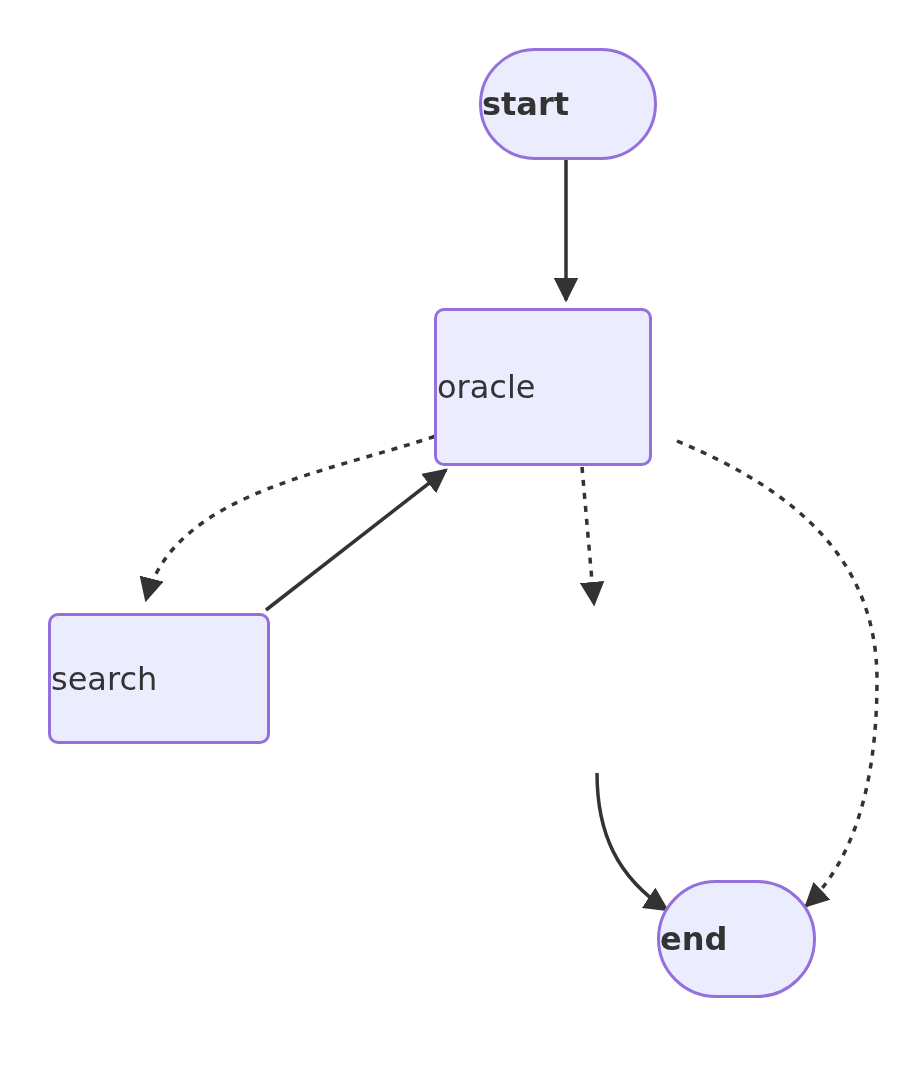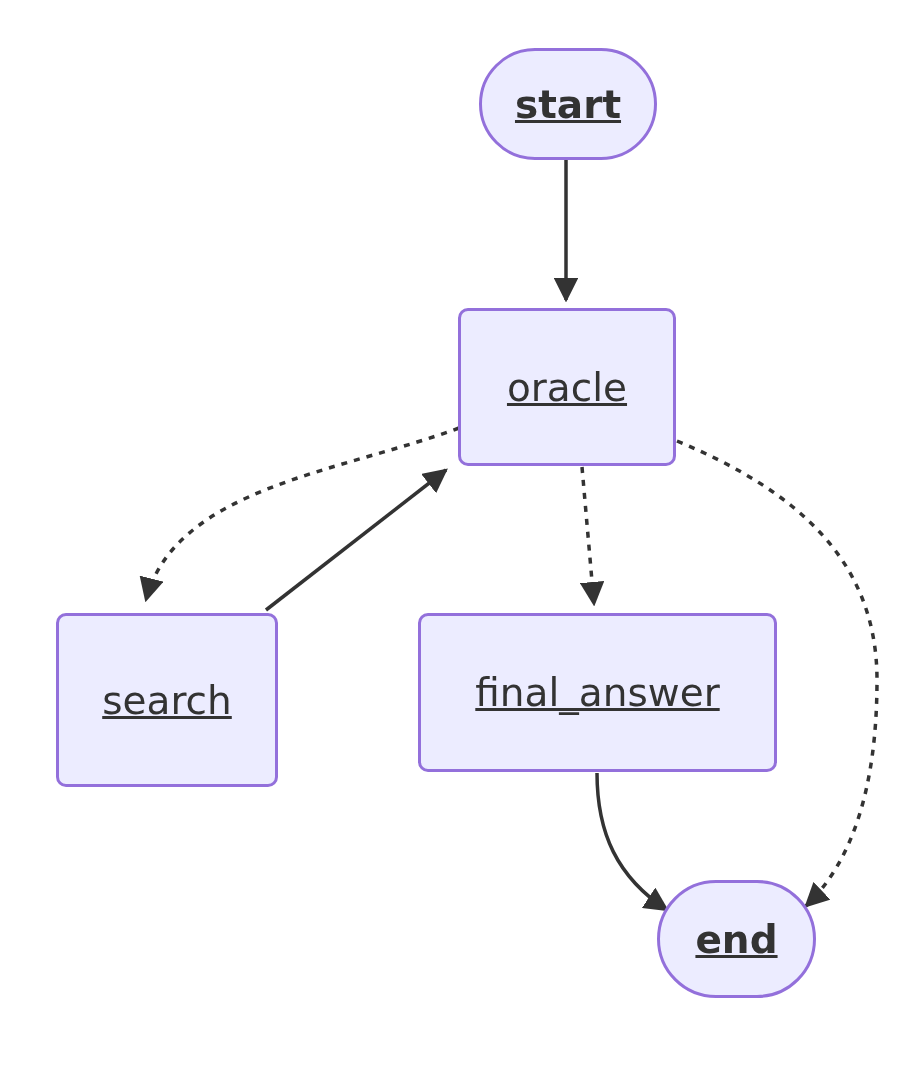--- a/index.html
+++ b/index.html
@@ -37,26 +37,24 @@
     fill:var(--edge);
     stroke:none;
   }
   .node{
     position:absolute;
     box-sizing:border-box;
     background:var(--node_fill);
     border:3px solid var(--node_border);
     display:flex;
     align-items:center;
-    justify-content:center;
     color:var(--text);
-    font-size:39px;
+    font-size:32px;
     line-height:1;
     white-space:nowrap;
-    text-decoration:underline;
   }
   .node.rect{border-radius:10px;}
   .node.stadium{border-radius:60px;}
   .node .label{color:var(--text);}
   .node .label.bold{font-weight:700;}
 </style>
 </head>
 <body>
 
 <div class="canvas">
@@ -78,29 +76,26 @@
 
     <path class="edge dashed" d="M 677 441 C 800 492 877 563 877 680 C 877 788 852 862 806 906" marker-end="url(#arrow)"></path>
 
     <path class="edge solid" d="M 597 773 C 597 833 617 877 667 910" marker-end="url(#arrow)"></path>
   </svg>
 
   <div class="node stadium" style="left:479px; top:48px; width:178px; height:112px;">
     <span class="label bold">start</span>
   </div>
 
-  <div class="node rect" style="left:458px; top:308px; width:218px; height:158px;">
+  <div class="node rect" style="left:434px; top:308px; width:218px; height:158px;">
     <span class="label">oracle</span>
   </div>
 
-  <div class="node rect" style="left:56px; top:613px; width:222px; height:174px;">
+  <div class="node rect" style="left:48px; top:613px; width:222px; height:131px;">
     <span class="label">search</span>
   </div>
 
-  <div class="node rect" style="left:418px; top:613px; width:359px; height:159px;">
-    <span class="label">final_answer</span>
-  </div>
 
   <div class="node stadium" style="left:657px; top:880px; width:159px; height:118px;">
     <span class="label bold">end</span>
   </div>
 
 </div>
 
 </body></html>

